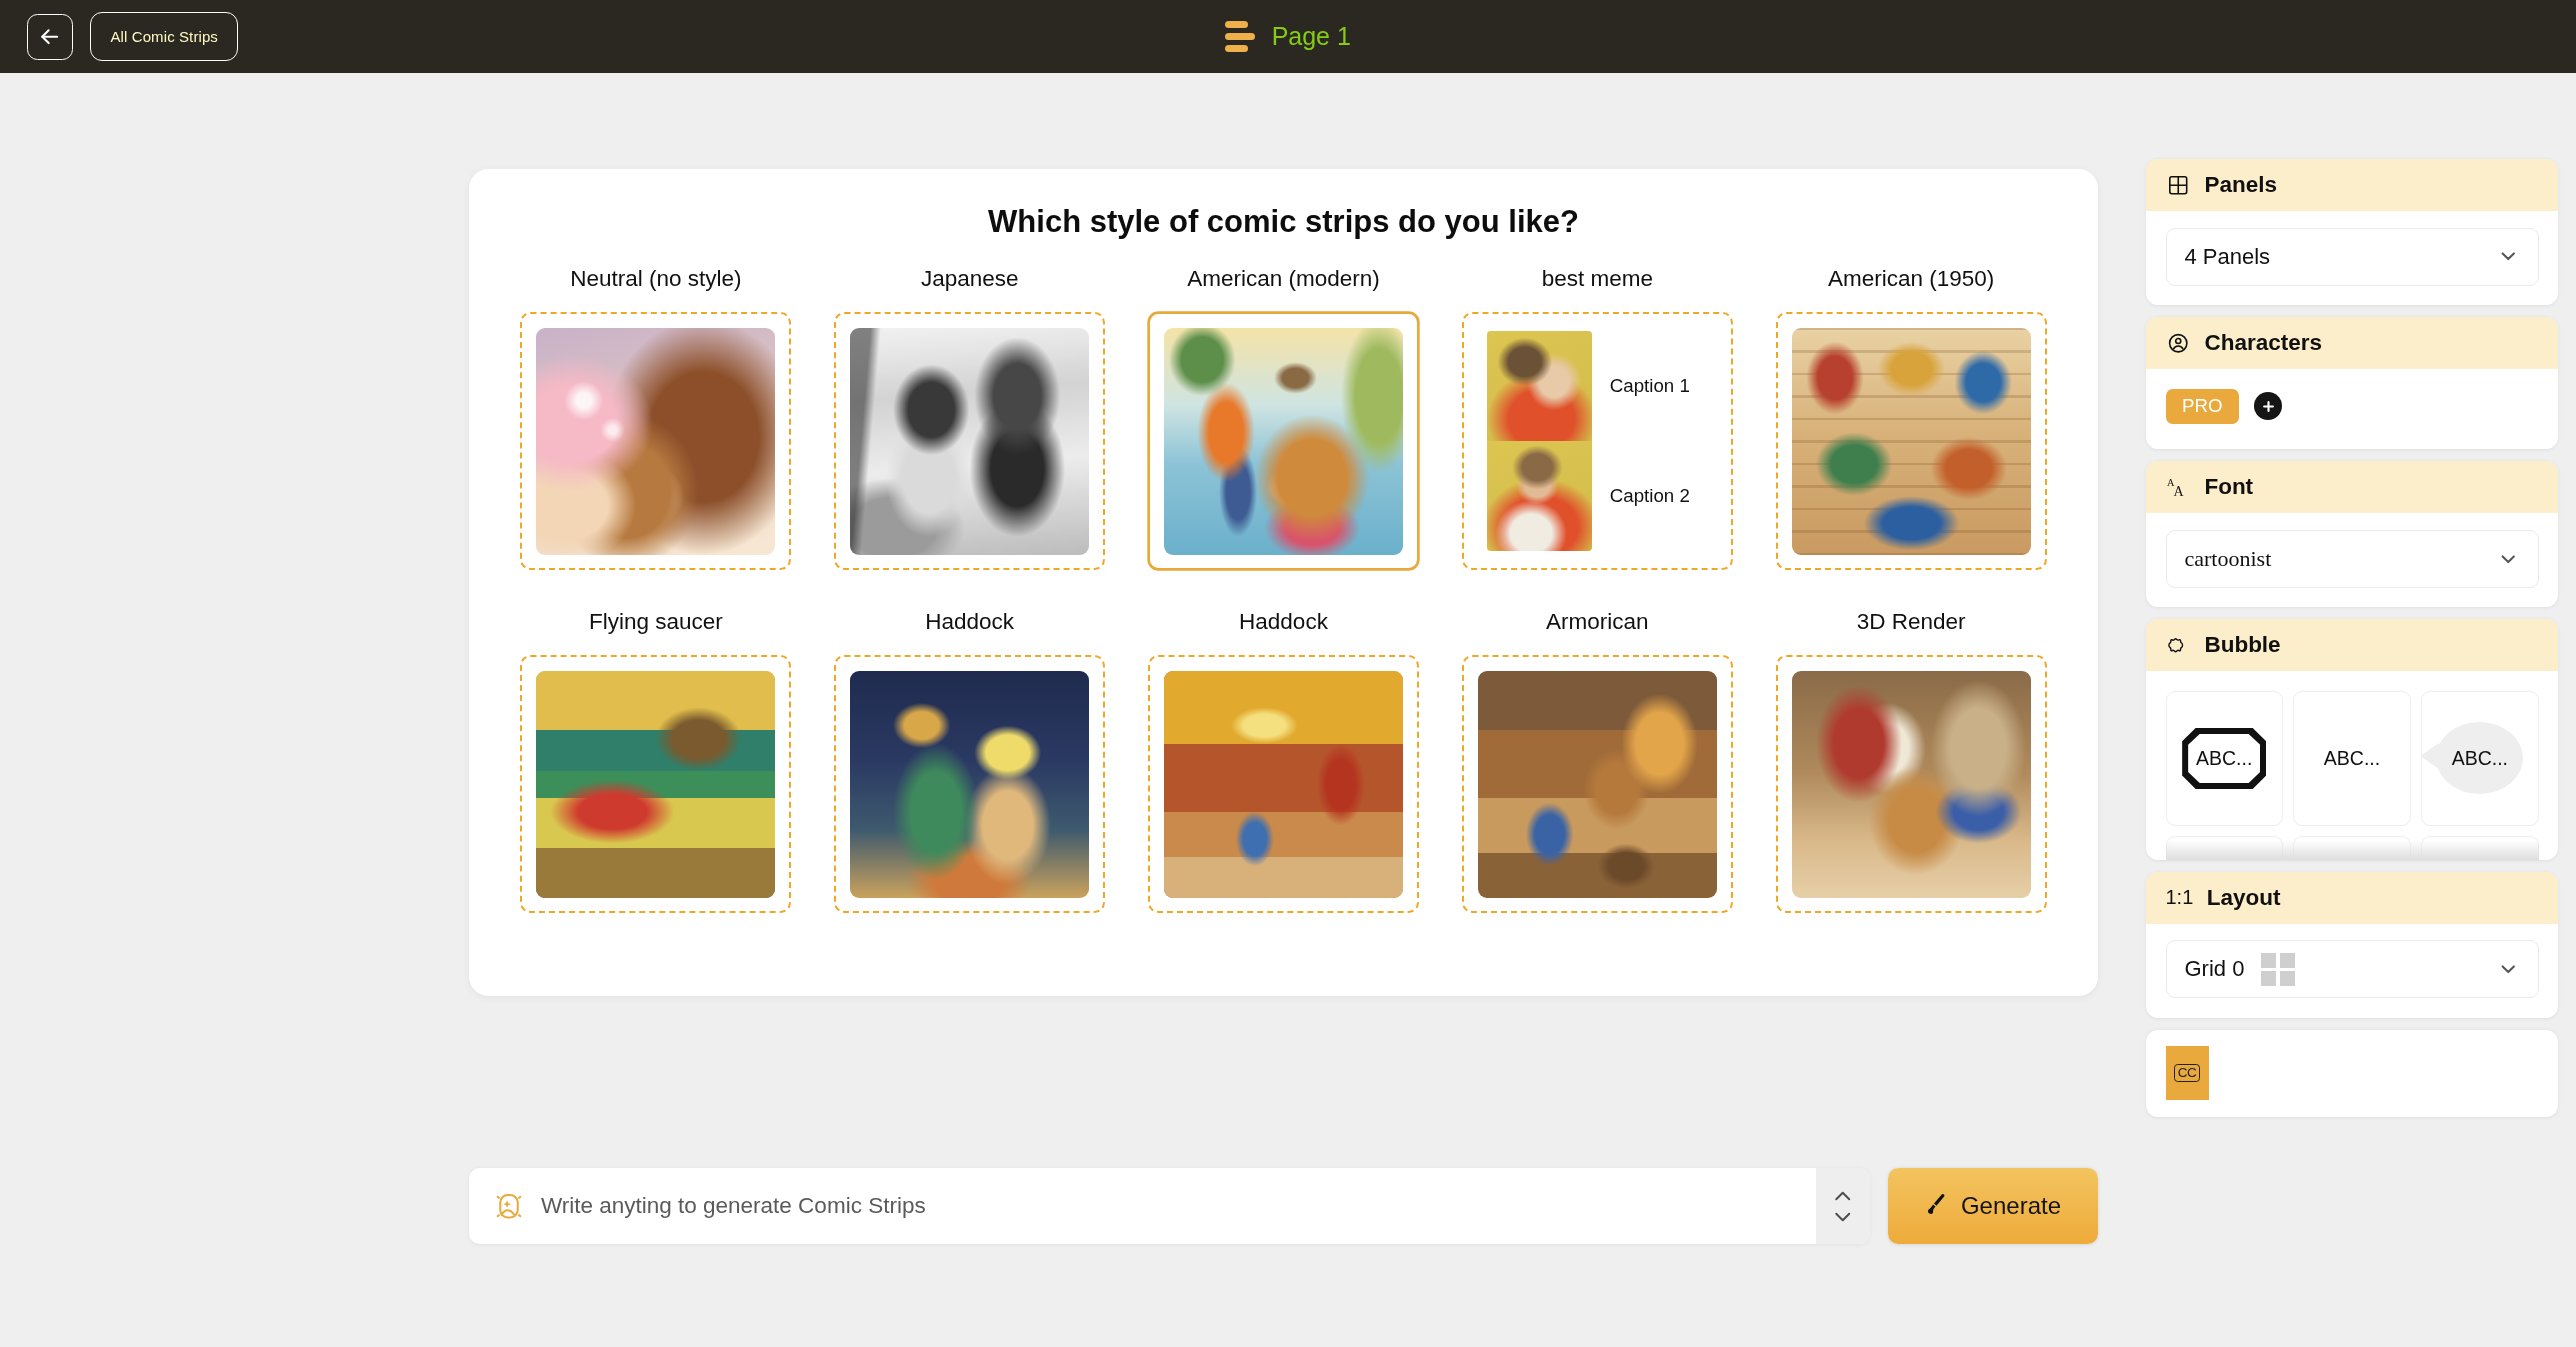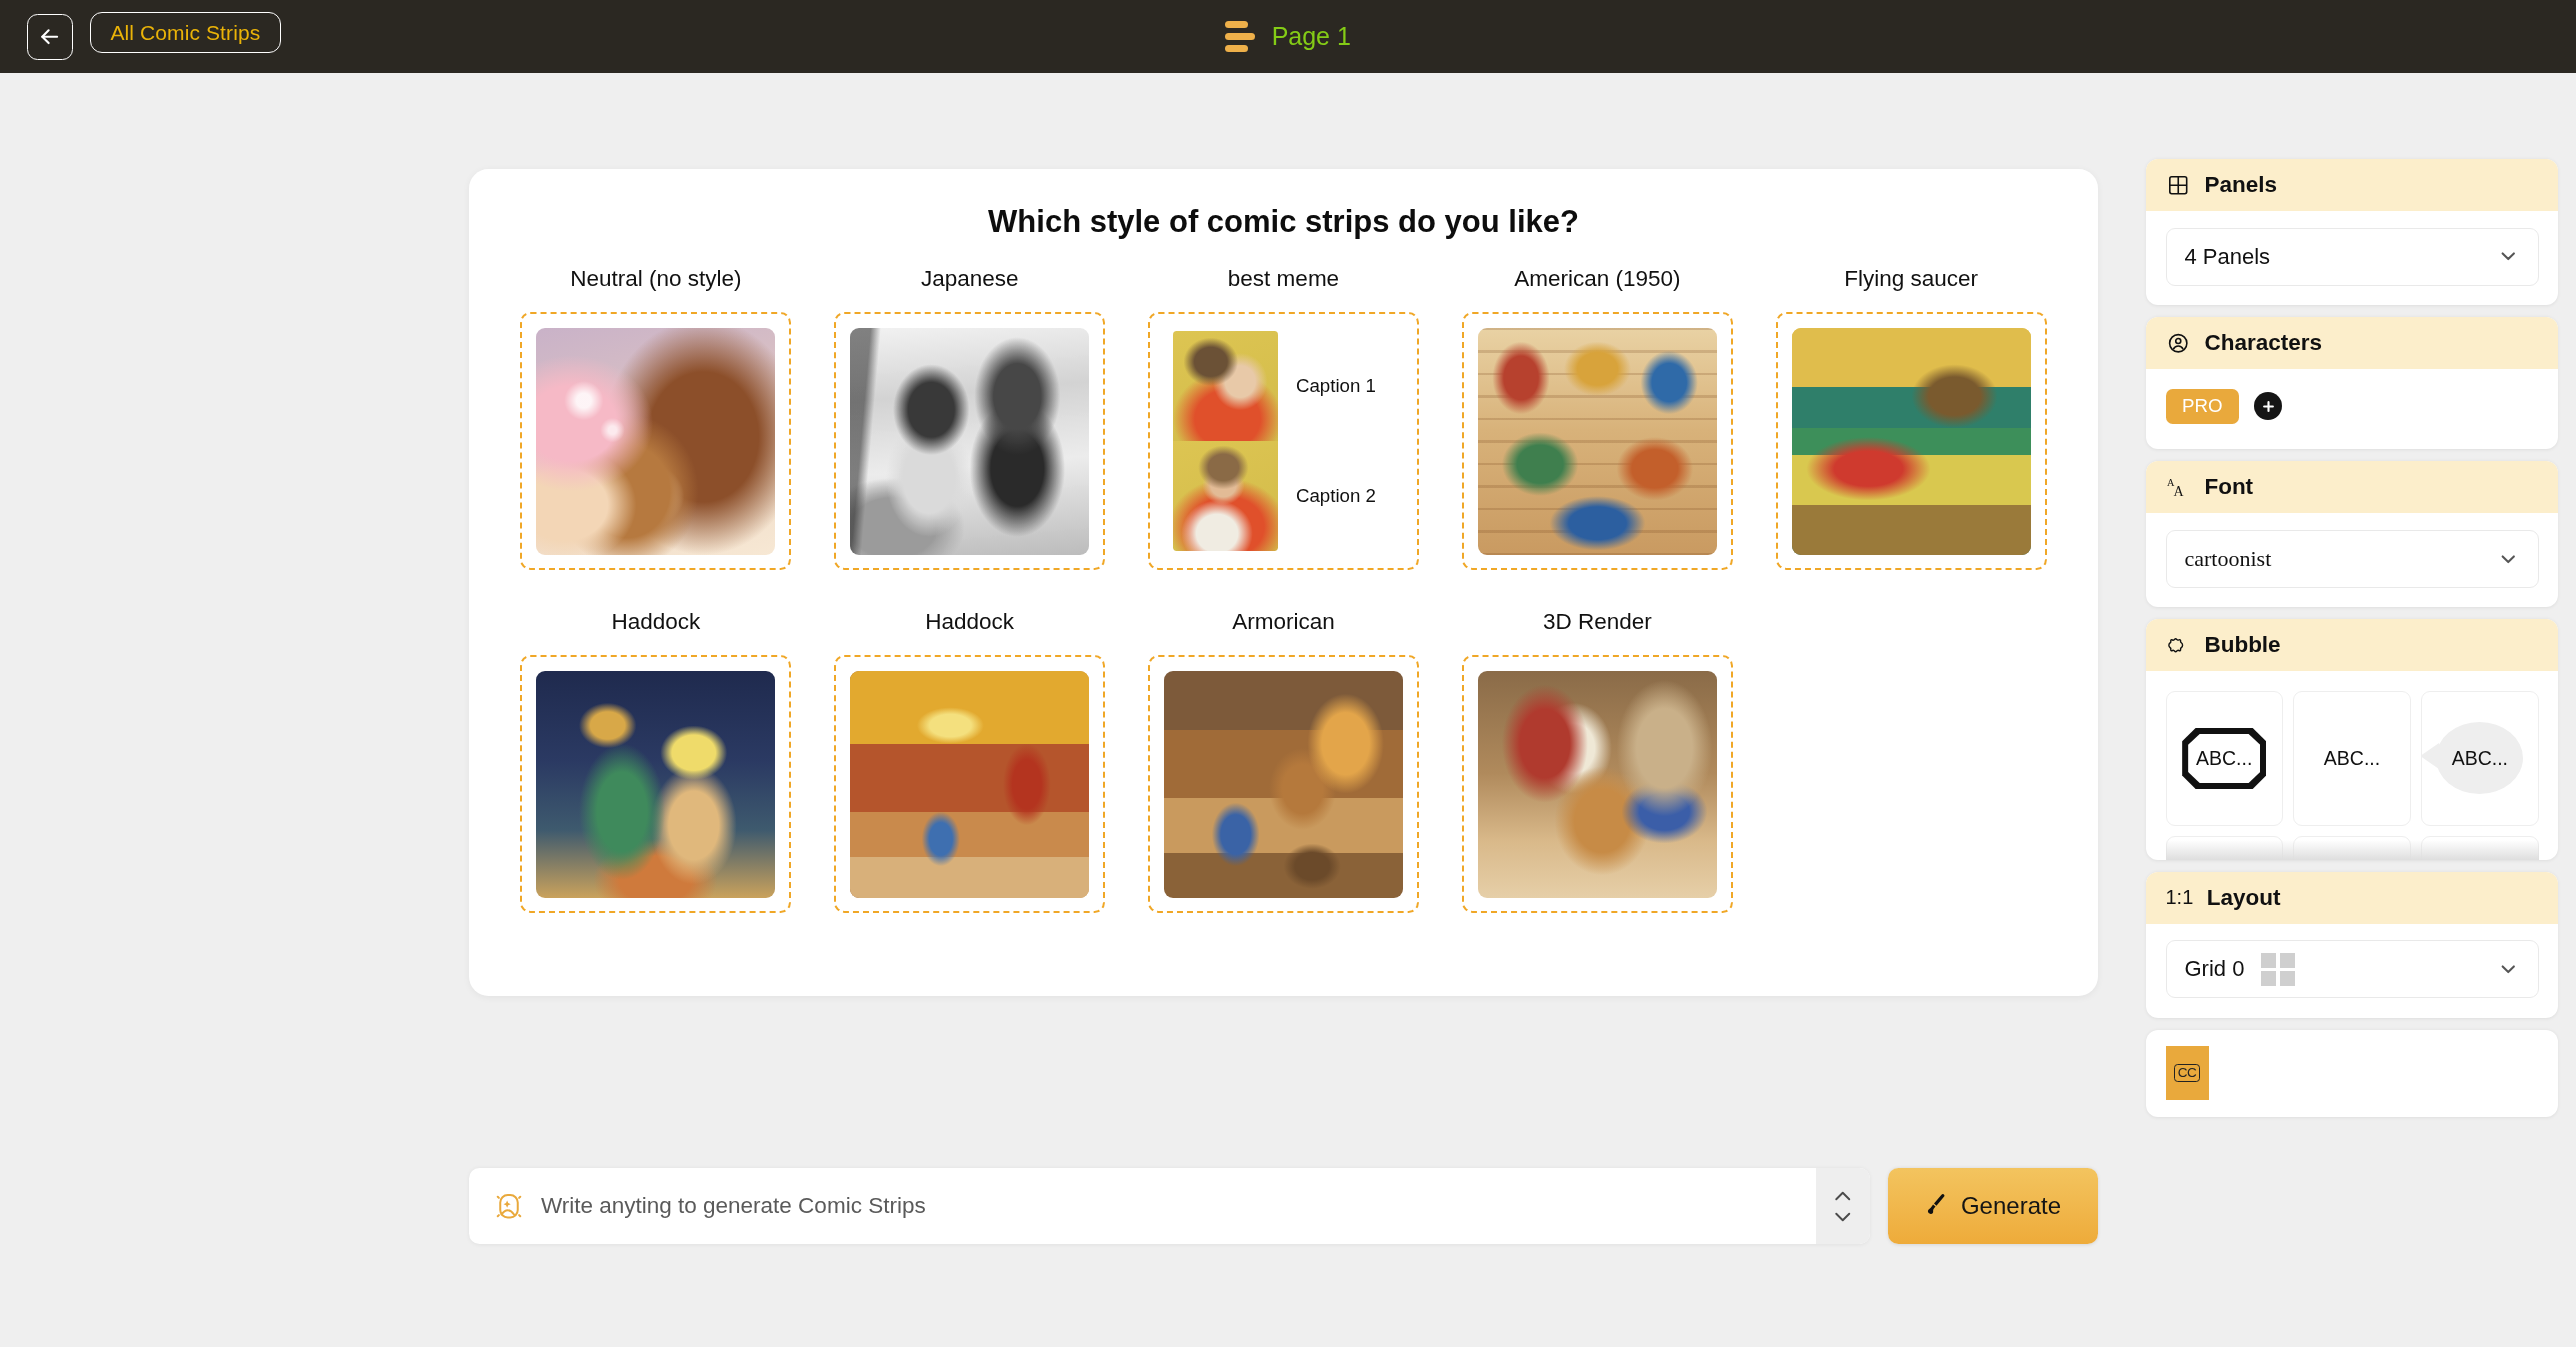--- a/index.html
+++ b/index.html
@@ -21,24 +21,24 @@
   .back-btn {
     position: absolute; left: 27px; top: 13.5px;
     width: 46px; height: 46px;
     border: 1.5px solid #ffffff; border-radius: 10.5px;
     display: flex; align-items: center; justify-content: center;
     cursor: pointer; background: transparent;
   }
   .back-btn svg { width: 25.4px; height: 25.4px; }
   .all-strips-btn {
     position: absolute; left: 90px; top: 12px;
-    height: 41px; padding: 0 19.5px;
+    height: 49px; padding: 0 19.5px;
     border: 1.5px solid #ffffff; border-radius: 12px;
     display: flex; align-items: center; justify-content: center;
-    color: #eab308; font-size: 21px; letter-spacing: 0.1px;
+    color: #fef9c3; font-size: 15px; letter-spacing: 0.1px;
     cursor: pointer; background: transparent; white-space: nowrap;
   }
   .page-center {
     position: absolute; left: 0; right: 0; top: 0; height: 73px;
     display: flex; align-items: center; justify-content: center; gap: 16.5px;
   }
   .page-center-inner { display: flex; align-items: center; gap: 16.5px; cursor: pointer; }
   .bars-icon { display: flex; flex-direction: column; gap: 5.2px; width: 30px; }
   .bars-icon i { display: block; height: 6.7px; border-radius: 4.5px; background: #eeb04a; }
   .bars-icon i:nth-child(1) { width: 22.5px; }
@@ -350,20 +350,28 @@
           <div class="thumb">
             <div class="art art-neutral"></div>
           </div>
         </div>
       </div>
       <div class="style-cell">
         <div class="style-label">Japanese</div>
         <div class="thumb-frame">
           <div class="thumb">
             <div class="art art-japanese"></div>
+          </div>
+        </div>
+      </div>
+      <div class="style-cell">
+        <div class="style-label">American (modern)</div>
+        <div class="thumb-frame selected">
+          <div class="thumb">
+            <div class="art art-ammodern"></div>
           </div>
         </div>
       </div>
       <div class="style-cell">
         <div class="style-label">best meme</div>
         <div class="thumb-frame">
           <div class="thumb sq">
             <div class="meme-inner">
               <div class="meme-img">
                 <div class="meme-cell" style="background: radial-gradient(26% 22% at 36% 28%, rgb(107, 81, 54) 0px, rgb(107, 81, 54) 60%, rgba(107, 81, 54, 0) 100%), radial-gradient(26% 26% at 64% 46%, rgb(232, 201, 168) 0px, rgb(232, 201, 168) 55%, rgba(232, 201, 168, 0) 100%), radial-gradient(52% 44% at 52% 80%, rgb(224, 80, 43) 0px, rgb(224, 80, 43) 60%, rgba(224, 80, 43, 0) 100%), linear-gradient(160deg, rgb(221, 197, 82), rgb(210, 187, 74));"></div>

